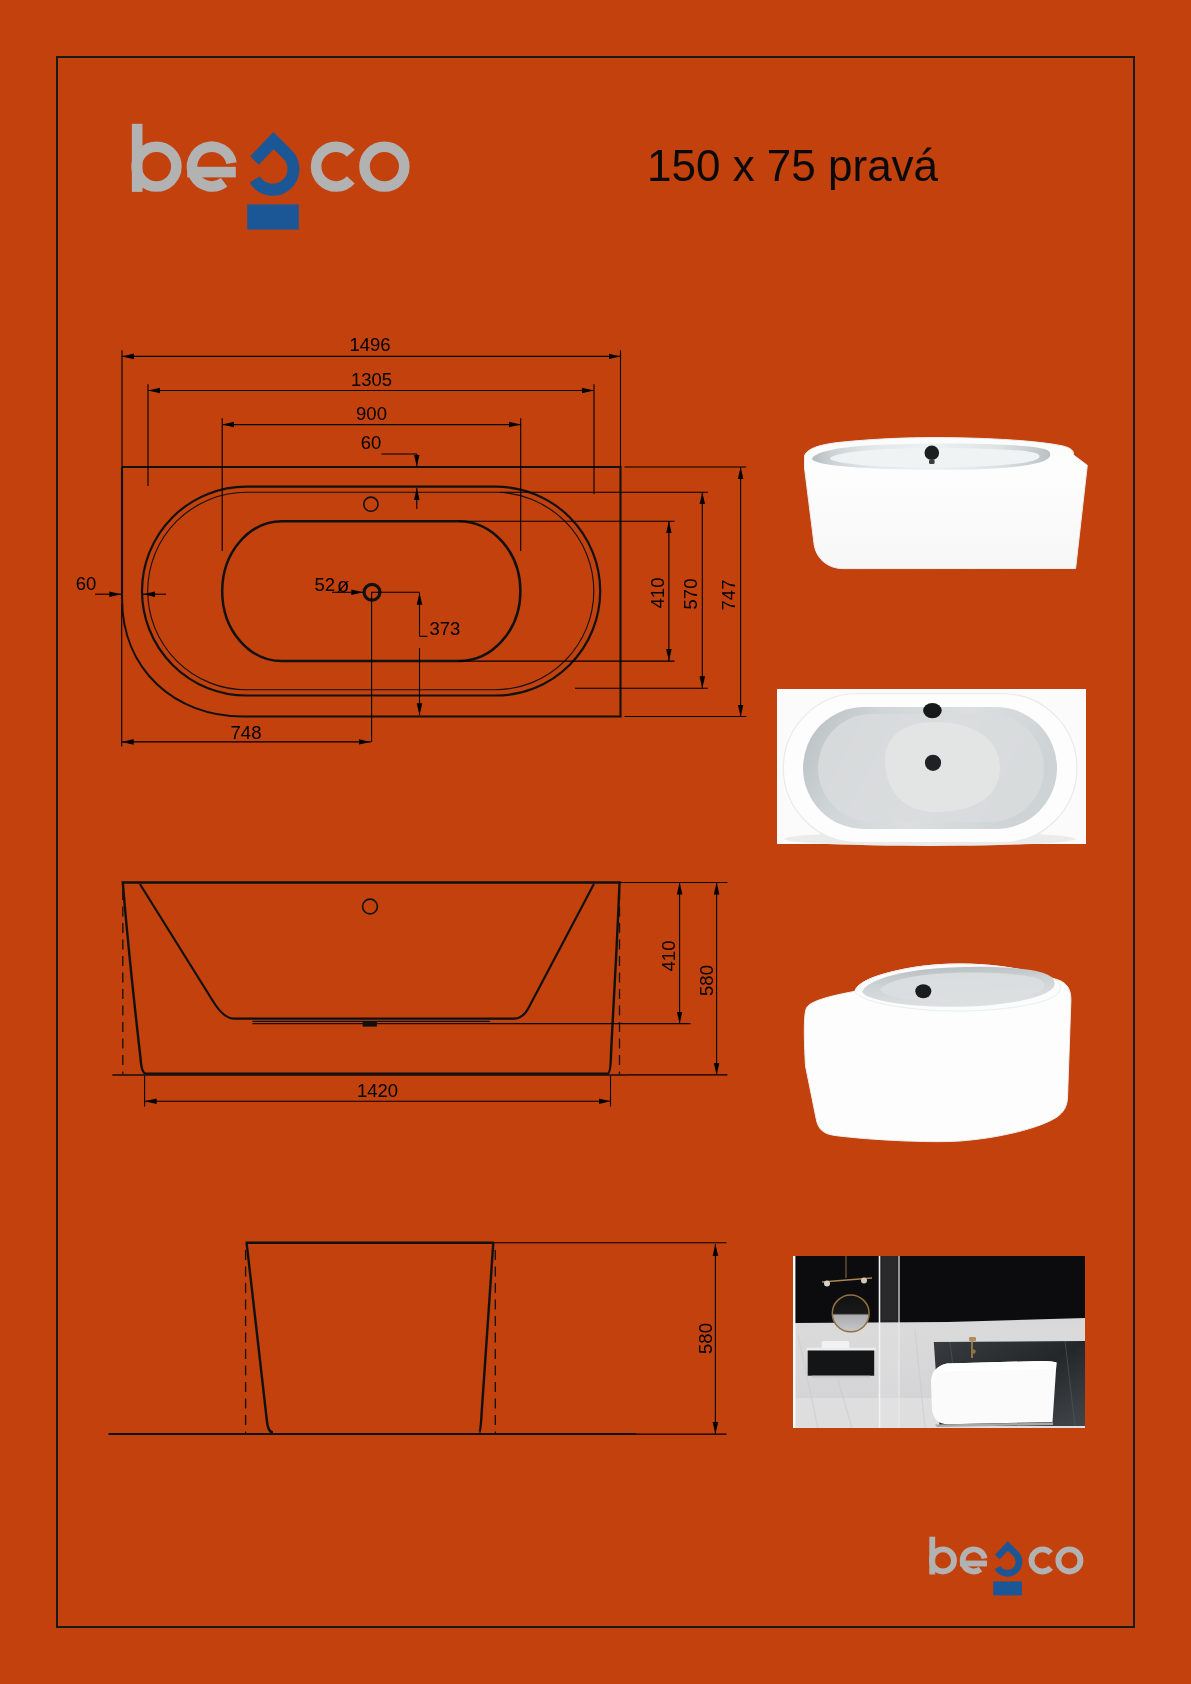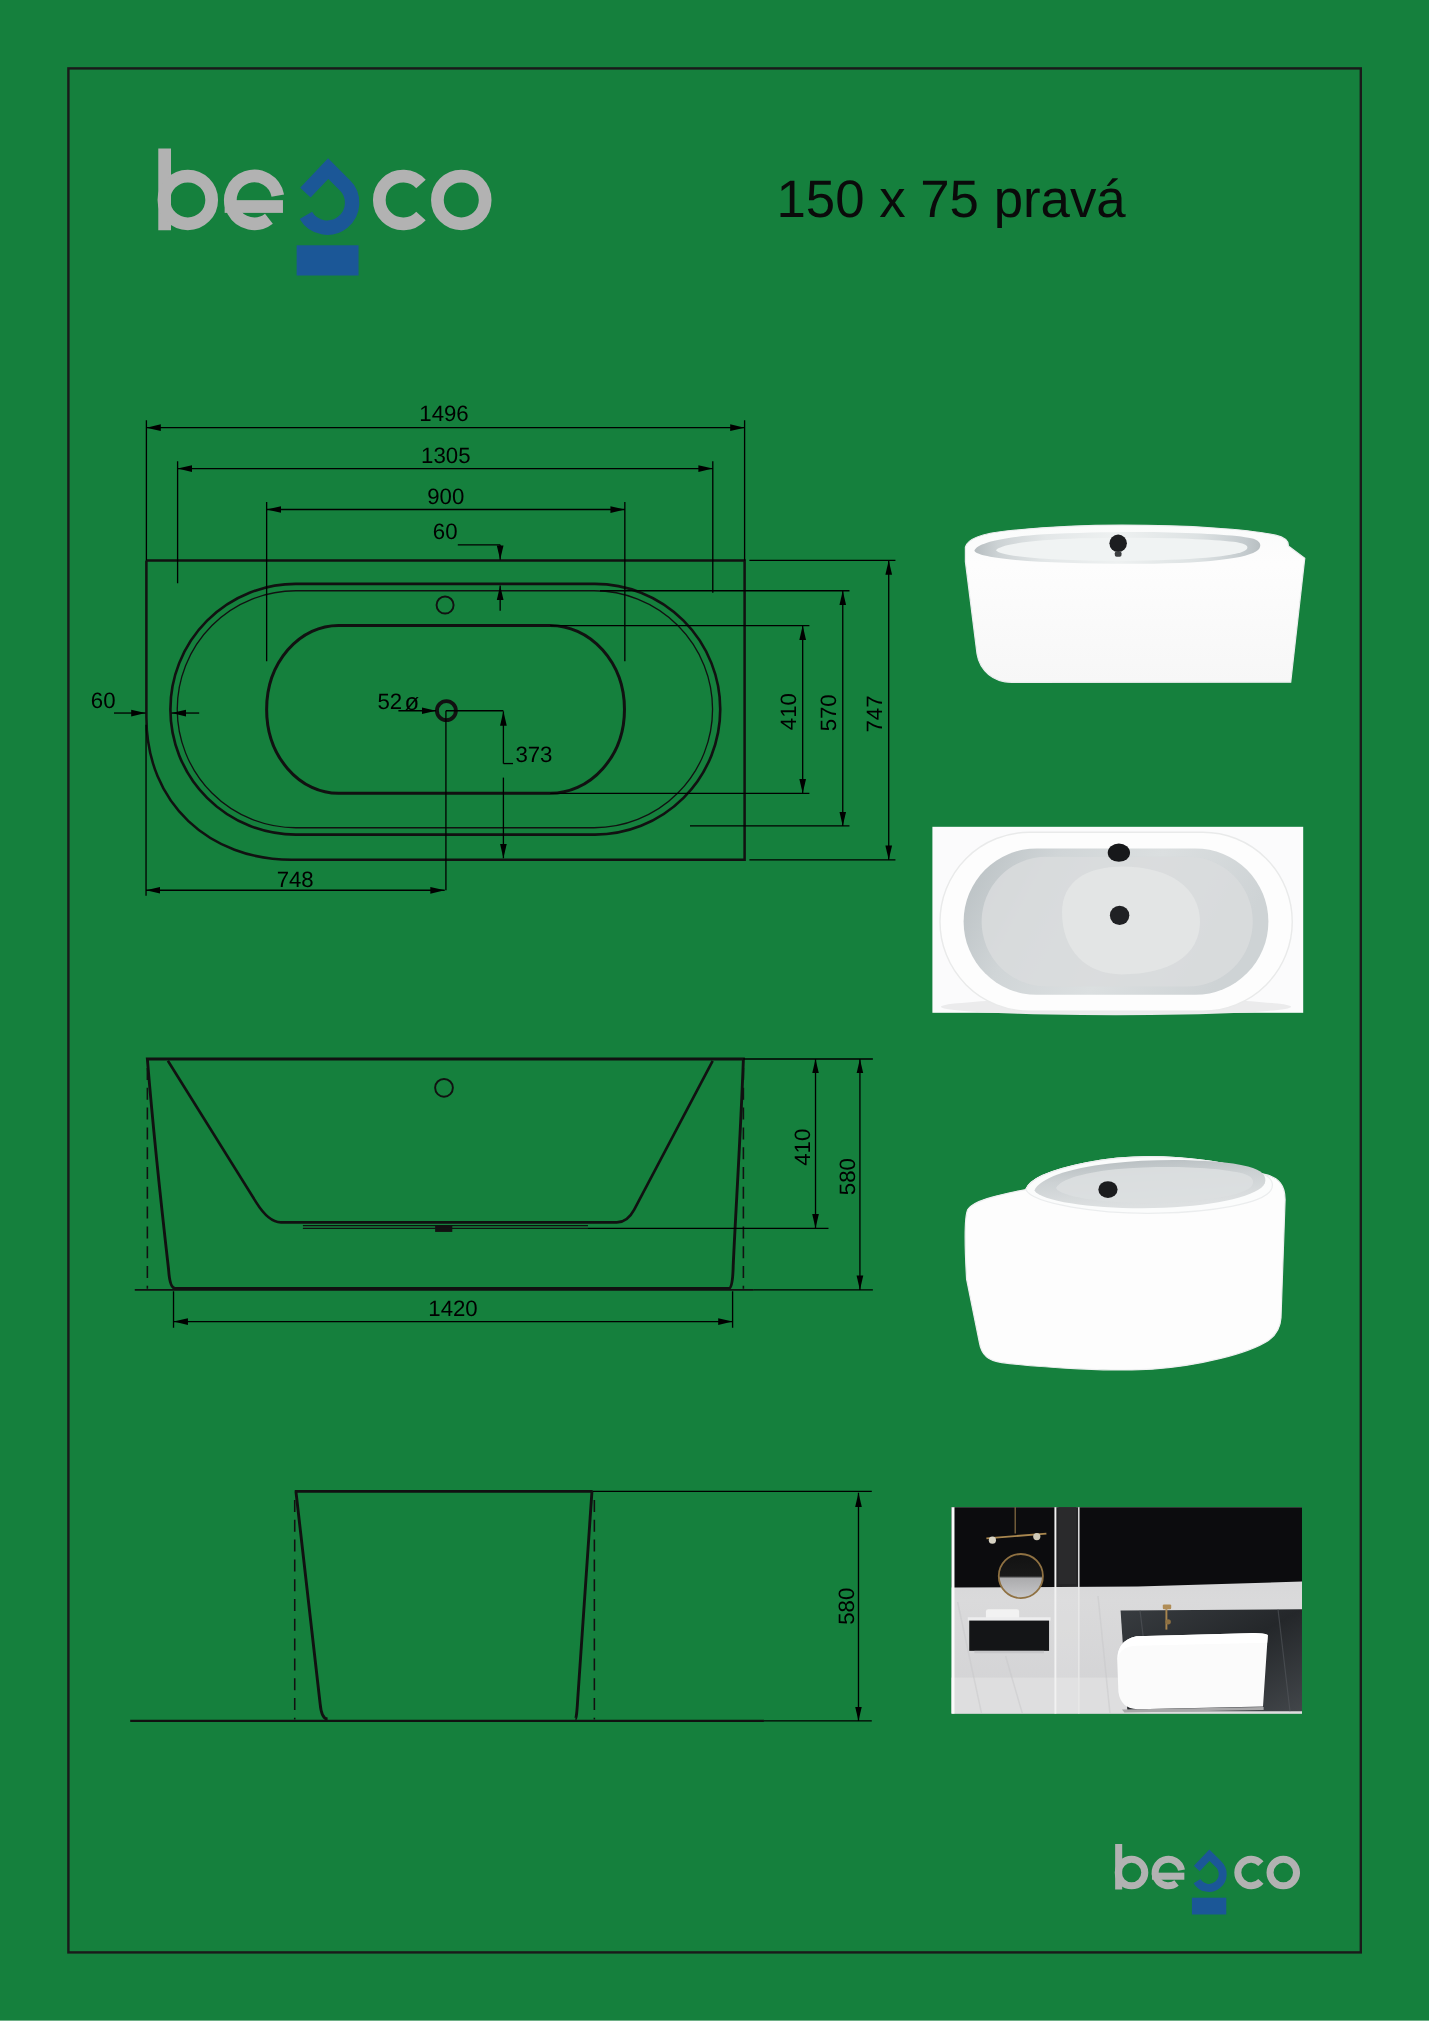--- a/index.html
+++ b/index.html
@@ -1,16 +1,16 @@
 <!DOCTYPE html>
 <html><head>
 <meta charset="utf-8">
 <style>
 html,body{margin:0;padding:0;background:#ffffff;}
-#page{position:relative;width:1191px;height:1684px;background:#15803d;}
+#page{position:relative;width:1191px;height:1684px;background:#c2410c;}
 svg{display:block}
 .d{font-family:"Liberation Sans",sans-serif;font-size:18.5px;fill:#000000;}
 .title{font-family:"Liberation Sans",sans-serif;font-size:44px;fill:#0a0a0a;}
 </style>
 </head>
 <body>
 <div id="page">
 <svg width="1191" height="1684" viewBox="0 0 1191 1684">
 <defs>
 <marker id="ar" orient="auto-start-reverse" markerUnits="userSpaceOnUse" markerWidth="13" markerHeight="7" refX="12" refY="3.5" viewBox="0 0 13 7">

